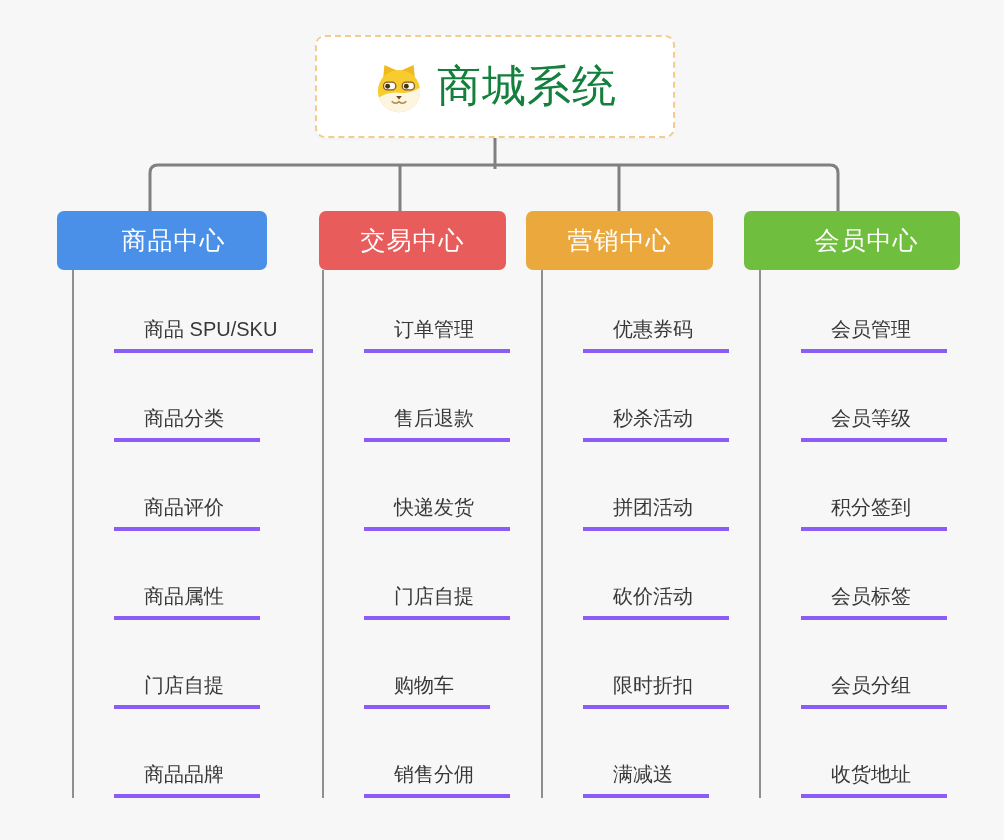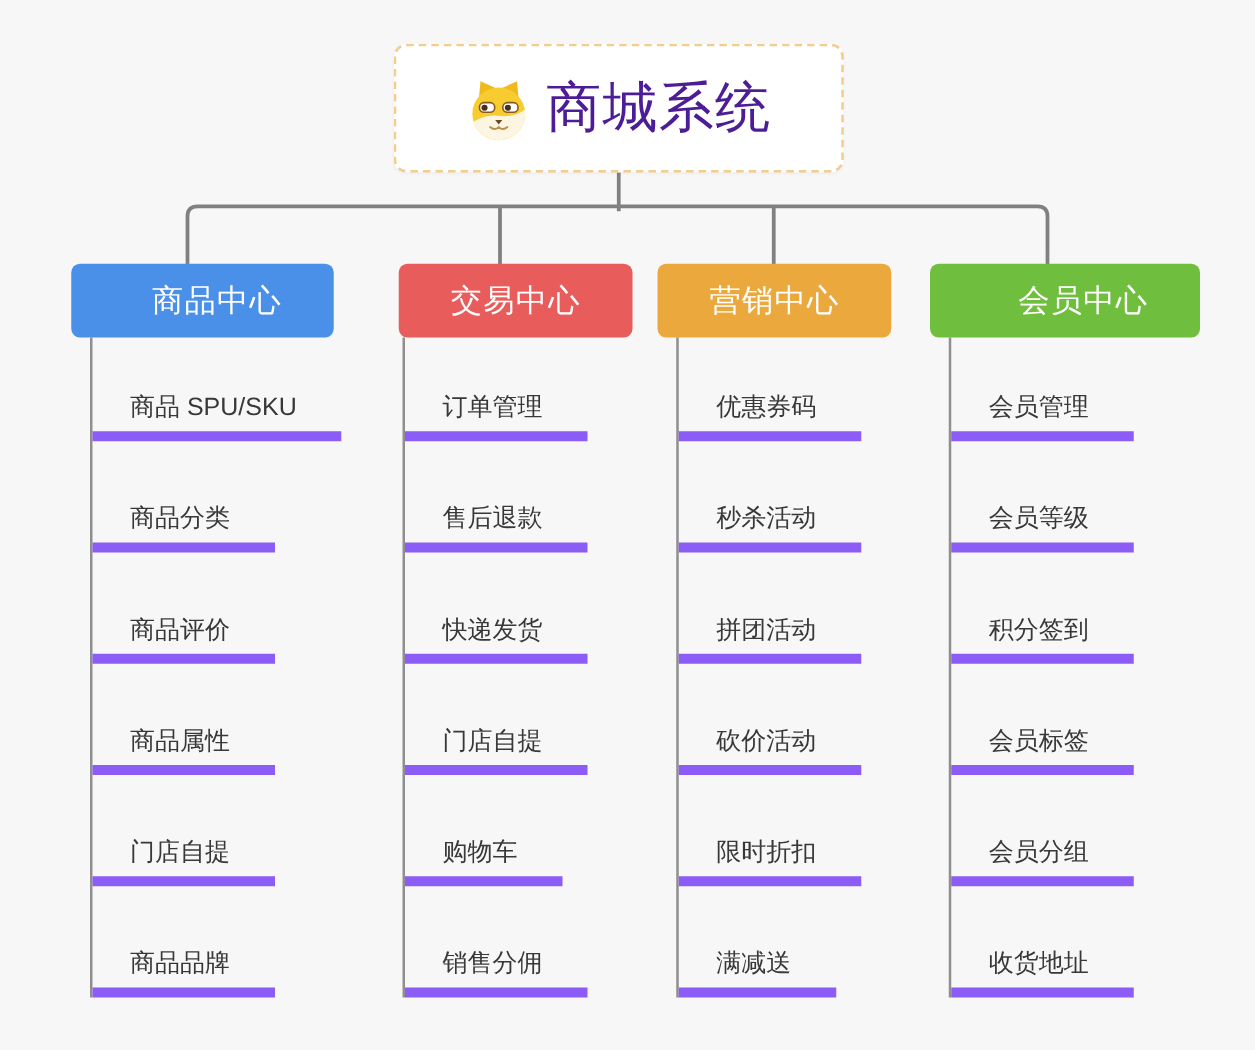--- a/index.html
+++ b/index.html
@@ -27,21 +27,21 @@
     background:#ffffff;
     border:2px dashed #f2cd8d;
     border-radius:10px;
     display:flex; align-items:center; justify-content:center;
     gap:12px;
     box-shadow:0 1px 3px rgba(0,0,0,0.04);
   }
   .root-title {
     font-size:44px;
     font-weight:500;
-    color:#4c1d95;
+    color:#15803d;
     letter-spacing:1px;
     white-space:nowrap;
   }
   .dog { display:flex; align-items:center; }
   .branch {
     position:absolute; top:211px;
     width:187px; height:59px;
     border-radius:7px;
     display:flex; align-items:center; justify-content:center;
     color:#ffffff;
@@ -60,26 +60,27 @@
   }
   .c0 { left:72px; }
   .c1 { left:322px; }
   .c2 { left:541px; }
   .c3 { left:759px; }
   .leaf {
     box-sizing:border-box;
     height:89px;
     width:max-content;
     display:flex; align-items:flex-end;
-    border-bottom:8px solid #8b5cf6;
+    border-bottom:4px solid #8b5cf6;
     padding:0 36px 6px 30px;
     font-size:20px;
     color:#383838;
     white-space:nowrap;
     cursor:pointer;
+    margin-left:40px;
   }
   .leaf:first-child { height:83px; }
 </style>
 </head>
 <body>
 
 <div class="canvas">
 
   <svg class="connectors" viewBox="0 0 1004 230" xmlns="http://www.w3.org/2000/svg">
     <path d="M495 138 V169"></path>

